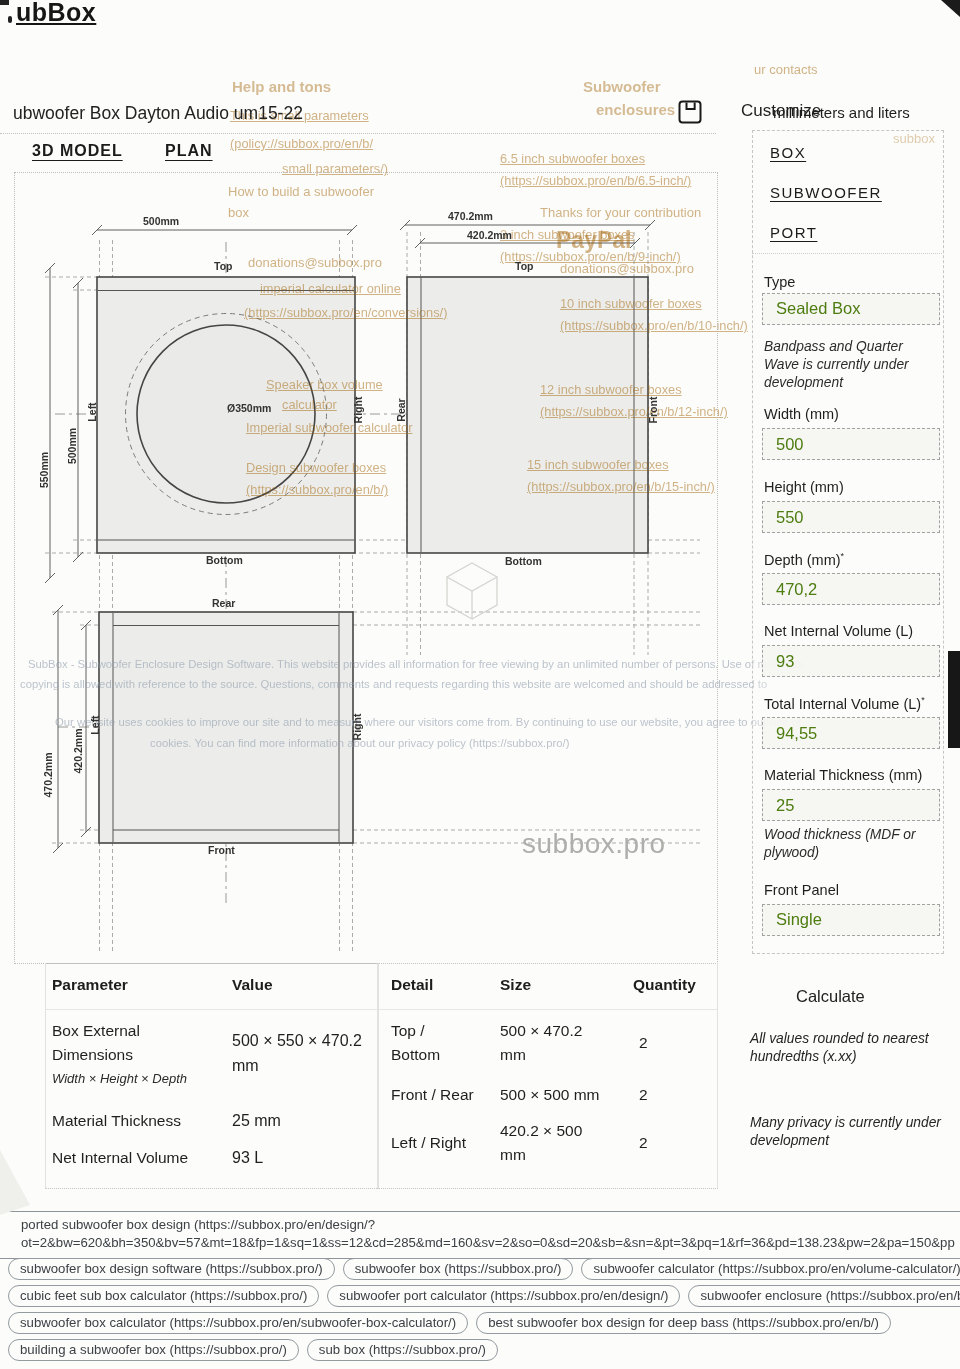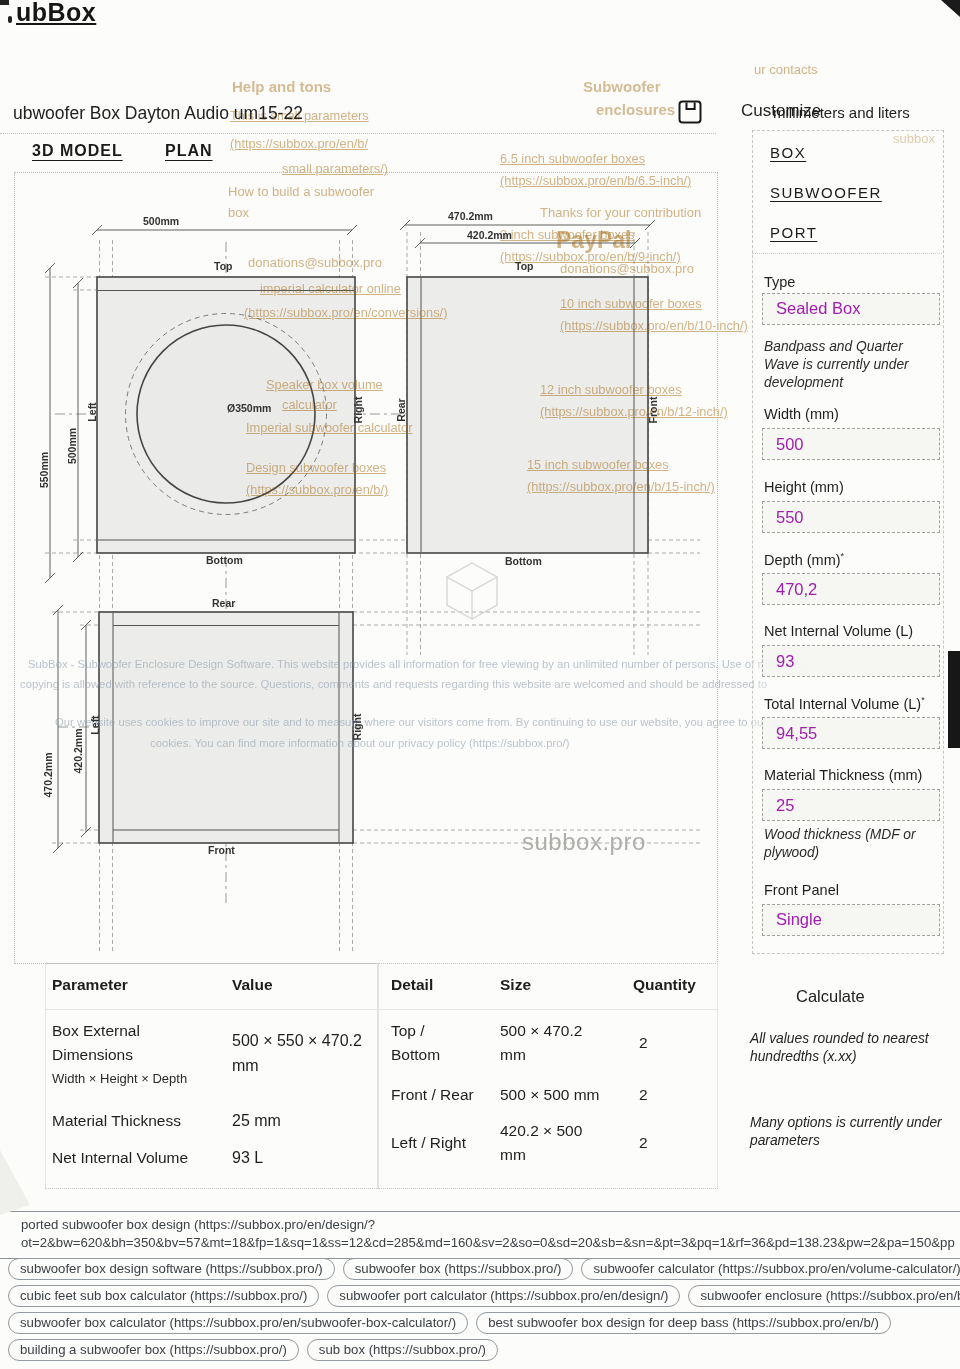--- a/index.html
+++ b/index.html
@@ -23,47 +23,47 @@
   .tab{position:absolute;top:142px;font-size:16px;font-weight:600;letter-spacing:1px;
        text-decoration:underline;text-underline-offset:4px;color:#1b1b1b;cursor:pointer;}
   .tab-3d{left:32px;} .tab-plan{left:165px;}
 
   
   .plan-box{left:14px;top:172px;width:702px;height:790px;border:1px dotted #bcbcba;}
 
   
   .lbl{position:absolute;font-size:10.5px;font-weight:600;color:#333;white-space:nowrap;z-index:4;}
   .rot{width:60px;text-align:center;transform:rotate(-90deg);}
-  .watermark{left:522px;top:828px;font-size:24px;color:#aeaeab;letter-spacing:.5px;z-index:4;}
+  .watermark{left:522px;top:828px;font-size:28px;color:#aeaeab;letter-spacing:.5px;z-index:4;}
 
   
   .custom-title{left:741px;top:101px;font-size:17px;font-weight:500;color:#1f1f1f;}
   .units-overlay{left:773px;top:104px;font-size:15px;color:#1d1d1d;}
   .side-panel{left:752px;top:130px;width:190px;height:822px;border:1px dashed #c6c6c3;background:rgba(252,252,250,.35);}
   .side-nav{position:absolute;font-size:15px;letter-spacing:1.5px;text-decoration:underline;
             text-underline-offset:3px;color:#1b1b1b;cursor:pointer;left:770px;}
   .nav-sep{left:752px;top:253px;width:190px;border-top:1px dotted #cfcfcc;}
   .field-label{position:absolute;left:764px;font-size:14.5px;color:#1f1f1f;white-space:nowrap;}
   .field-label sup{font-size:9px;}
   .field-input{position:absolute;left:762px;width:163px;height:21px;border:1px dashed #a2a2a0;
                background:rgba(245,245,242,.92);font-family:"Liberation Sans",sans-serif;
-               font-size:16.5px;color:#a21caf;padding:5px 0 4px 13px;}
+               font-size:16.5px;color:#4d7c0f;padding:5px 0 4px 13px;}
   div.field-input{height:auto;min-height:21px;}
   .field-note{position:absolute;left:764px;width:176px;font-size:13.8px;font-style:italic;color:#2c2c2c;line-height:1.3;}
   .calc{position:absolute;left:790px;top:986px;background:none;border:none;font-family:"Liberation Sans",sans-serif;
         font-size:16.5px;color:#222;cursor:pointer;}
   .side-note{position:absolute;left:750px;width:192px;font-size:13.8px;font-style:italic;color:#242424;line-height:1.32;}
 
   
   .tbl{position:absolute;border:1px solid #e2e2df;border-top:1px dotted #c5c5c2;border-bottom:1px dotted #c5c5c2;}
   .tbl-left{left:14px;top:963px;width:332px;height:224px;margin-left:31px;}
   .tbl-right{left:377px;top:963px;width:339px;height:224px;}
   .th{position:absolute;font-size:15.5px;font-weight:700;color:#1d1d1d;white-space:nowrap;}
   .td{position:absolute;font-size:15.5px;color:#1f1f1f;line-height:1.55;}
-  .td-sub{position:absolute;font-size:13px;color:#2a2a2a;}
+  .td-sub{position:absolute;font-size:13px;font-style:italic;color:#2a2a2a;}
   .tbl-div{position:absolute;left:0;width:100%;border-top:1px solid #e6e6e3;}
 
   
   .big-pill{left:-28px;top:1211px;width:1016px;height:46px;border:1.3px solid #8d9499;border-radius:16px;}
   .big-pill div{position:absolute;left:48px;font-size:13.2px;color:#3c4146;white-space:nowrap;}
   .pill-rows{position:absolute;left:8px;top:1258px;width:990px;display:flex;flex-direction:column;gap:5px;}
   .pill-row{display:flex;gap:8px;}
   .pill{border:1.3px solid #939aa0;border-radius:12px;padding:2px 11px 3px;font-size:13.2px;
         color:#3c4146;white-space:nowrap;cursor:pointer;}
 
@@ -163,21 +163,21 @@
     <g stroke="#d4d4d1" stroke-width="1.3" fill="none">
       <polygon points="472,563 497,577 472,591 447,577"></polygon>
       <polyline points="447,577 447,605 472,619 472,591"></polyline>
       <polyline points="497,577 497,605 472,619"></polyline>
     </g>
   </svg>
 
   <div class="ghost-layer">
     <span class="g h" style="left:232px;top:78px">Help and tons</span>
     <span class="g u" style="left:230px;top:108px">This is small parameters</span>
-    <span class="g u" style="left:230px;top:136px">(https://subbox.pro/en/b/</span>
+    <span class="g u" style="left:230px;top:136px">(policy://subbox.pro/en/b/</span>
     <span class="g u" style="left:282px;top:161px">small parameters/)</span>
     <span class="g" style="left:228px;top:184px">How to build a subwoofer</span>
     <span class="g" style="left:228px;top:205px">box</span>
     <span class="g h" style="left:583px;top:78px">Subwoofer</span>
     <span class="g h" style="left:596px;top:101px">enclosures</span>
     <span class="g u" style="left:500px;top:151px">6.5 inch subwoofer boxes</span>
     <span class="g u" style="left:500px;top:173px">(https://subbox.pro/en/b/6.5-inch/)</span>
     <span class="g u" style="left:500px;top:227px">3 inch subwoofer boxes</span>
     <span class="g u" style="left:500px;top:249px">(https://subbox.pro/en/b/9-inch/)</span>
     <span class="g" style="left:540px;top:205px">Thanks for your contribution</span>
@@ -280,21 +280,21 @@
     <div class="field-label" style="top:767px">Material Thickness (mm)</div>
     <input class="field-input" style="top: 789px;" value="25">
     <div class="field-note" style="top:826px">Wood thickness (MDF or plywood)</div>
 
     <div class="field-label" style="top:882px">Front Panel</div>
     <div class="field-input" style="top:904px">Single</div>
 
     <button class="calc">Calculate</button>
 
     <div class="side-note" style="top:1030px">All values rounded to nearest hundredths (x.xx)</div>
-    <div class="side-note" style="top:1114px">Many options is currently under parameters</div>
+    <div class="side-note" style="top:1114px">Many privacy is currently under development</div>
 
     <div class="tbl tbl-left">
       <div class="th" style="left:6px;top:12px">Parameter</div>
       <div class="th" style="left:186px;top:12px">Value</div>
       <div class="tbl-div" style="top:45px"></div>
       <div class="td" style="left:6px;top:55px;width:150px">Box External Dimensions</div>
       <div class="td-sub" style="left:6px;top:107px">Width × Height × Depth</div>
       <div class="td" style="left:186px;top:65px;width:135px;font-size:16px">500 × 550 × 470.2 mm</div>
       <div class="td" style="left:6px;top:145px">Material Thickness</div>
       <div class="td" style="left:186px;top:145px;font-size:16px">25 mm</div>

